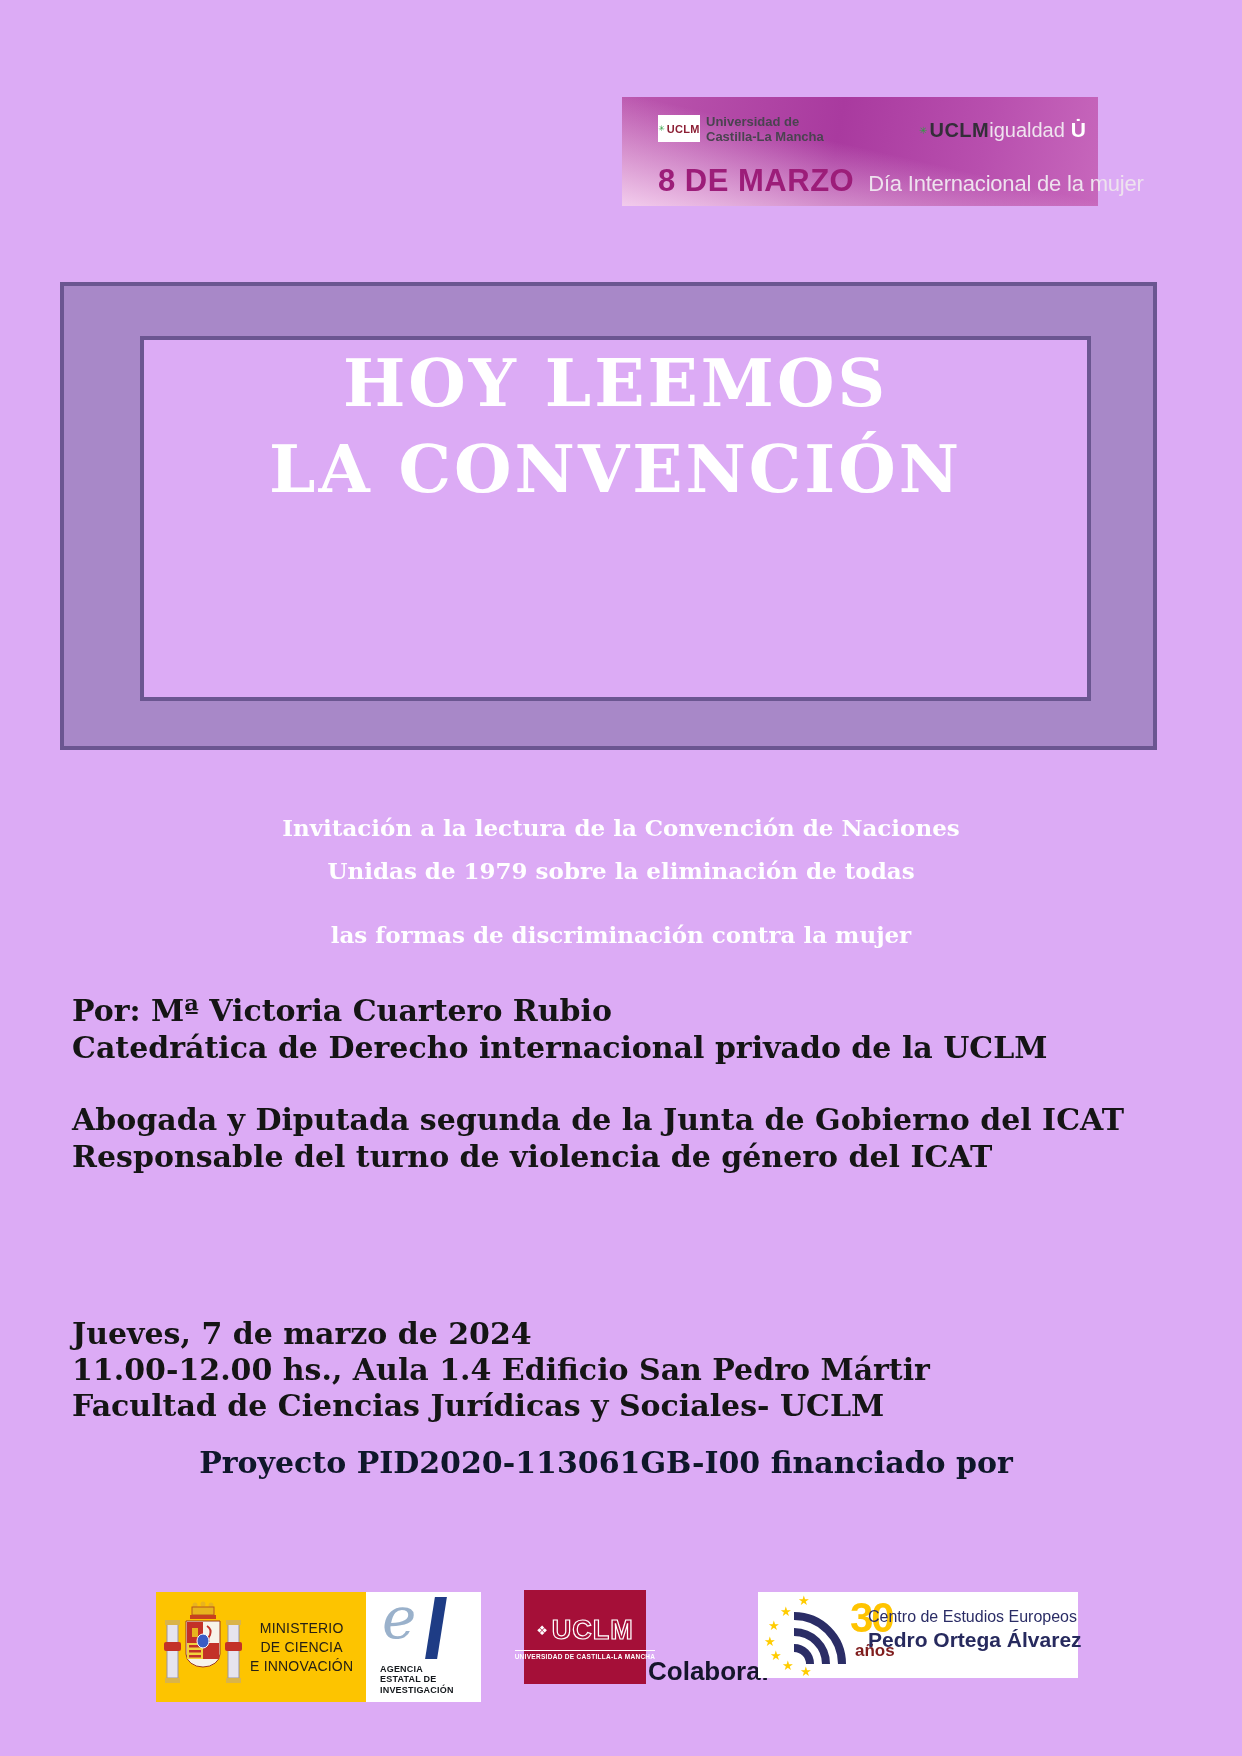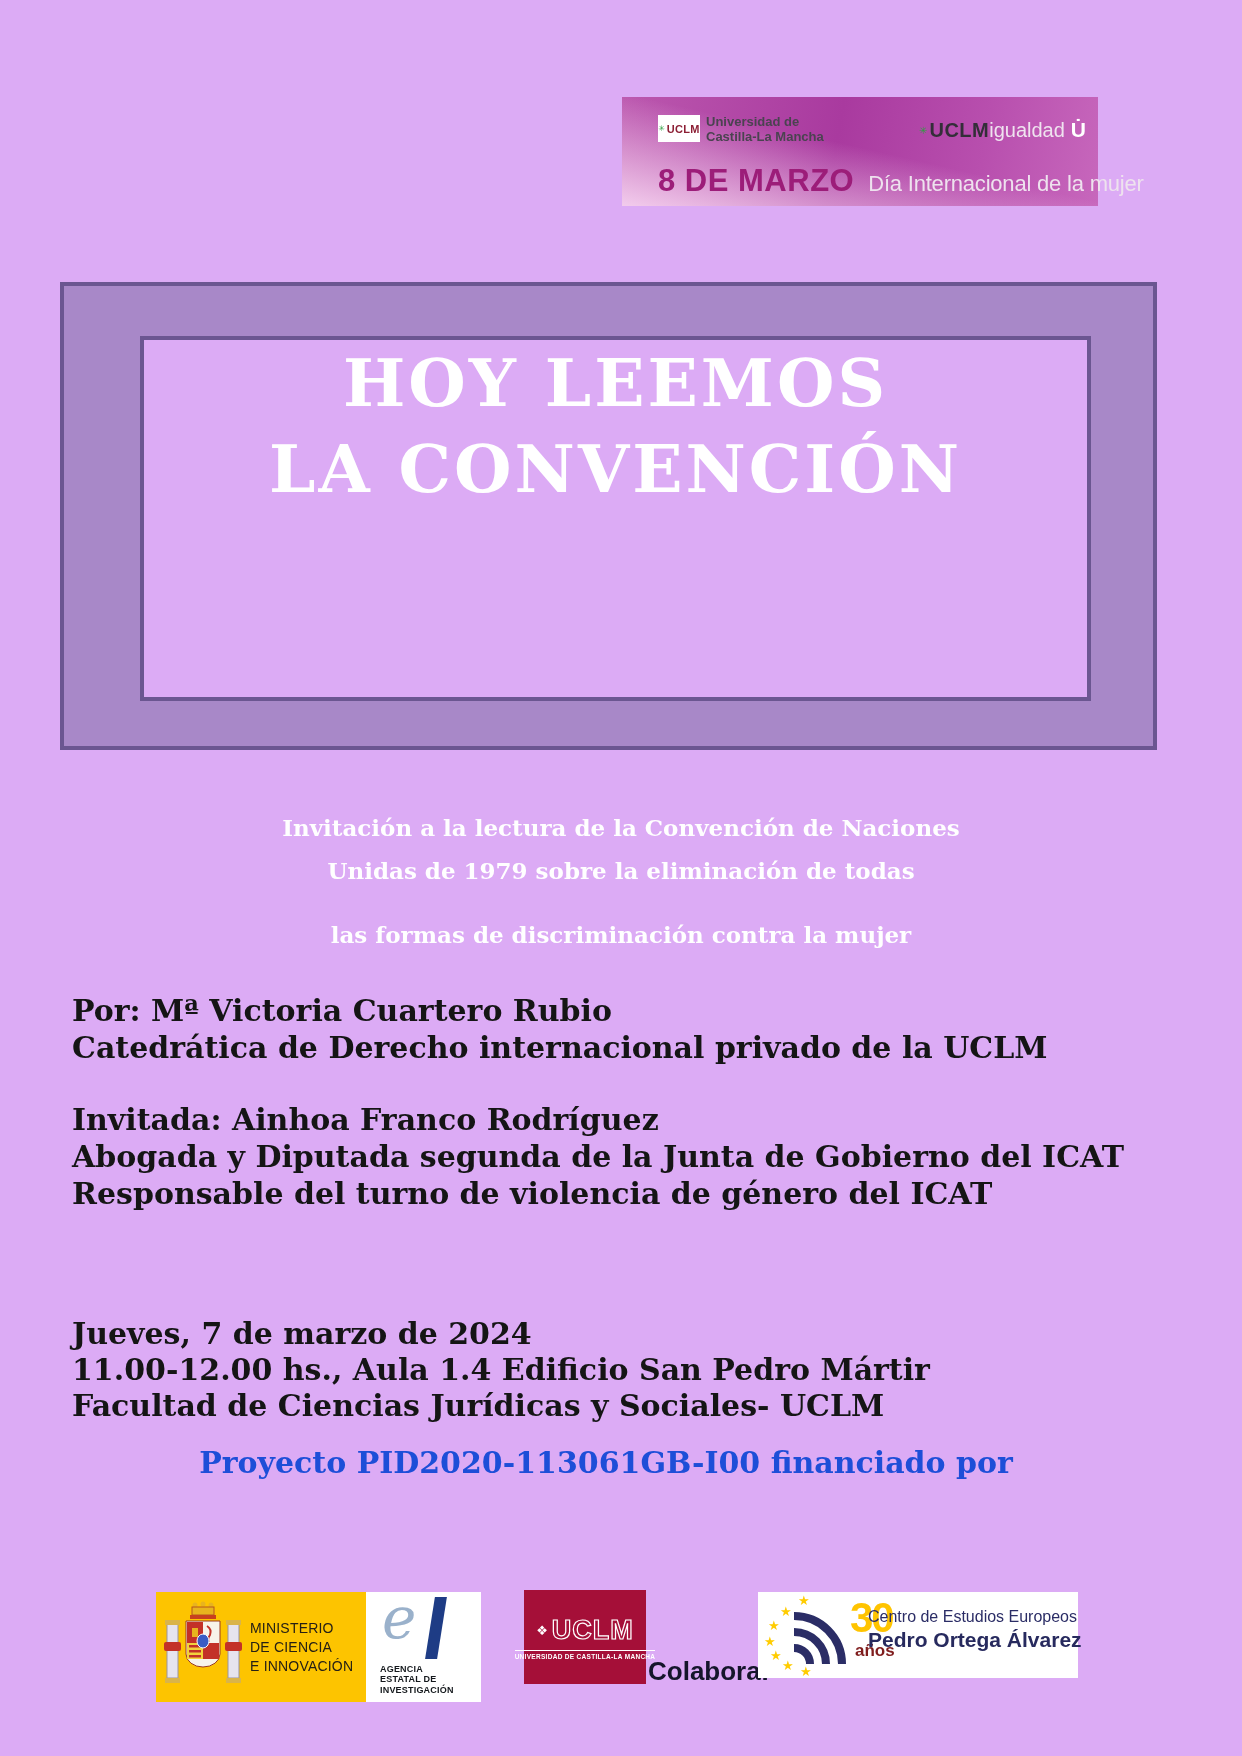--- a/index.html
+++ b/index.html
@@ -36,30 +36,30 @@
 
   
   .invitation{position:absolute;left:0;width:1242px;top:806px;text-align:center;color:#fff;
     font-weight:bold;font-size:23px;line-height:43px;}
   .invitation .line3{margin-top:21px;}
 
   
   .people{position:absolute;left:72px;top:992px;color:#151515;font-weight:bold;font-size:30px;line-height:37px;}
   .people .block2{margin-top:35px;}
   .event{position:absolute;left:72px;top:1316px;color:#151515;font-weight:bold;font-size:30px;line-height:36px;}
-  .funding{position:absolute;left:0;width:1212px;top:1445px;text-align:center;color:#1d4ed8;
+  .funding{position:absolute;left:0;width:1212px;top:1445px;text-align:center;color:#0f172a;
     font-weight:bold;font-size:30px;line-height:35px;}
 
   
   .logo-min{position:absolute;left:156px;top:1592px;width:210px;height:110px;background:#fdc400;}
   .coat{position:absolute;left:8px;top:8px;}
   .min-text{position:absolute;left:94px;top:50%;transform:translateY(-50%);
     font-family:"Liberation Sans",sans-serif;font-size:14px;font-weight:500;color:#262015;
     line-height:19px;letter-spacing:.2px;}
-  .min-text span{display:block;}
+  .min-text span{display:block;text-align:center;}
 
   .logo-aei{position:absolute;left:366px;top:1592px;width:115px;height:110px;background:#fff;}
   .aei-e{position:absolute;left:16px;top:-8px;font-family:"DejaVu Serif",serif;font-style:italic;
     font-size:58px;color:#9ab1cb;}
   .aei-bar{position:absolute;left:64px;top:5px;width:12px;height:62px;background:#1e3c85;transform:skewX(-9deg);}
   .aei-text{position:absolute;left:14px;bottom:7px;font-family:"Liberation Sans",sans-serif;
     font-weight:bold;font-size:9px;line-height:10.5px;color:#14181c;letter-spacing:.2px;margin-top:18px;}
   .aei-text span{display:block;}
 
   .logo-uclm{position:absolute;left:524px;top:1590px;width:122px;height:94px;background:#a50f38;
@@ -122,21 +122,20 @@
   <section class="invitation">
     <div>Invitación a la lectura de la Convención de Naciones</div>
     <div>Unidas de 1979 sobre la eliminación de todas</div>
     <div class="line3">las formas de discriminación contra la mujer</div>
   </section>
 
   <section class="people">
     <div>Por: Mª Victoria Cuartero Rubio</div>
     <div>Catedrática de Derecho internacional privado de la UCLM</div>
     <div class="block2">
-      <div>Invitada: Ainhoa Franco Rodríguez</div>
       <div>Abogada y Diputada segunda de la Junta de Gobierno del ICAT</div>
       <div>Responsable del turno de violencia de género del ICAT</div>
     </div>
   </section>
 
   <section class="event">
     <div>Jueves, 7 de marzo de 2024</div>
     <div>11.00-12.00 hs., Aula 1.4 Edificio San Pedro Mártir</div>
     <div>Facultad de Ciencias Jurídicas y Sociales- UCLM</div>
   </section>

